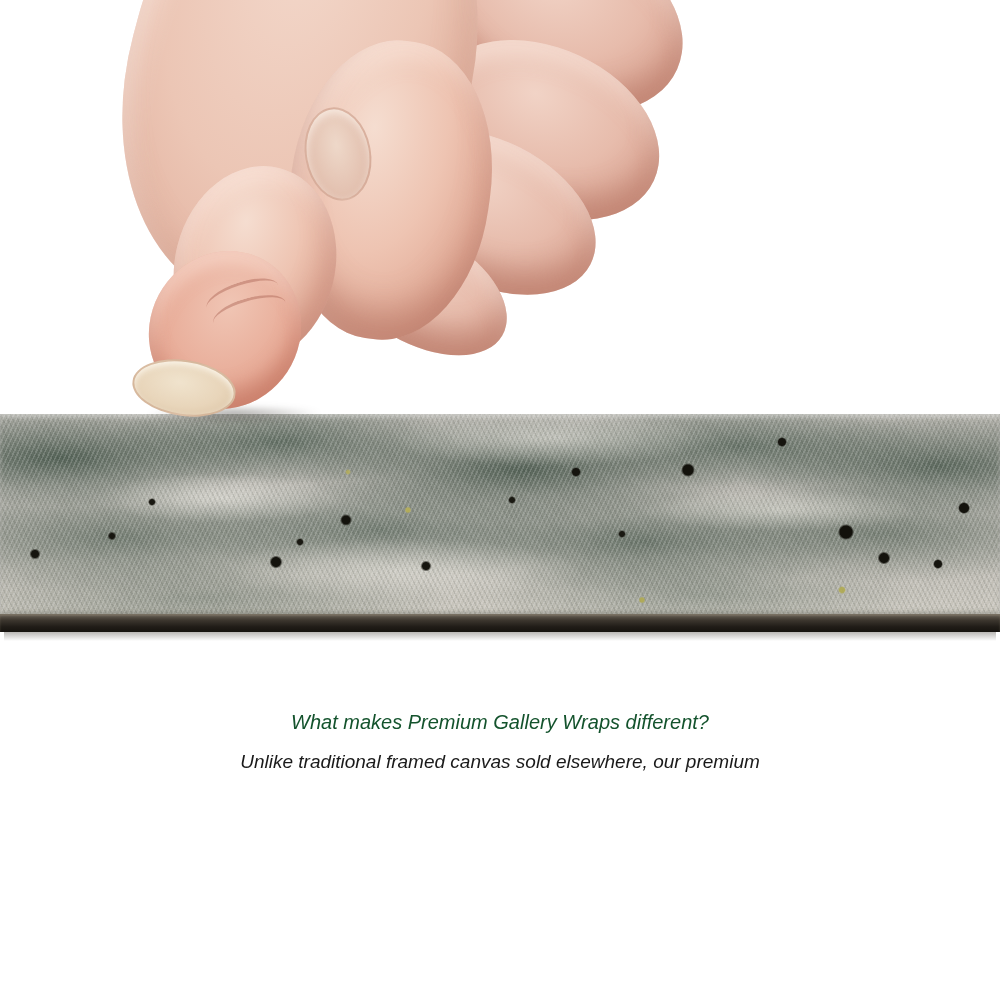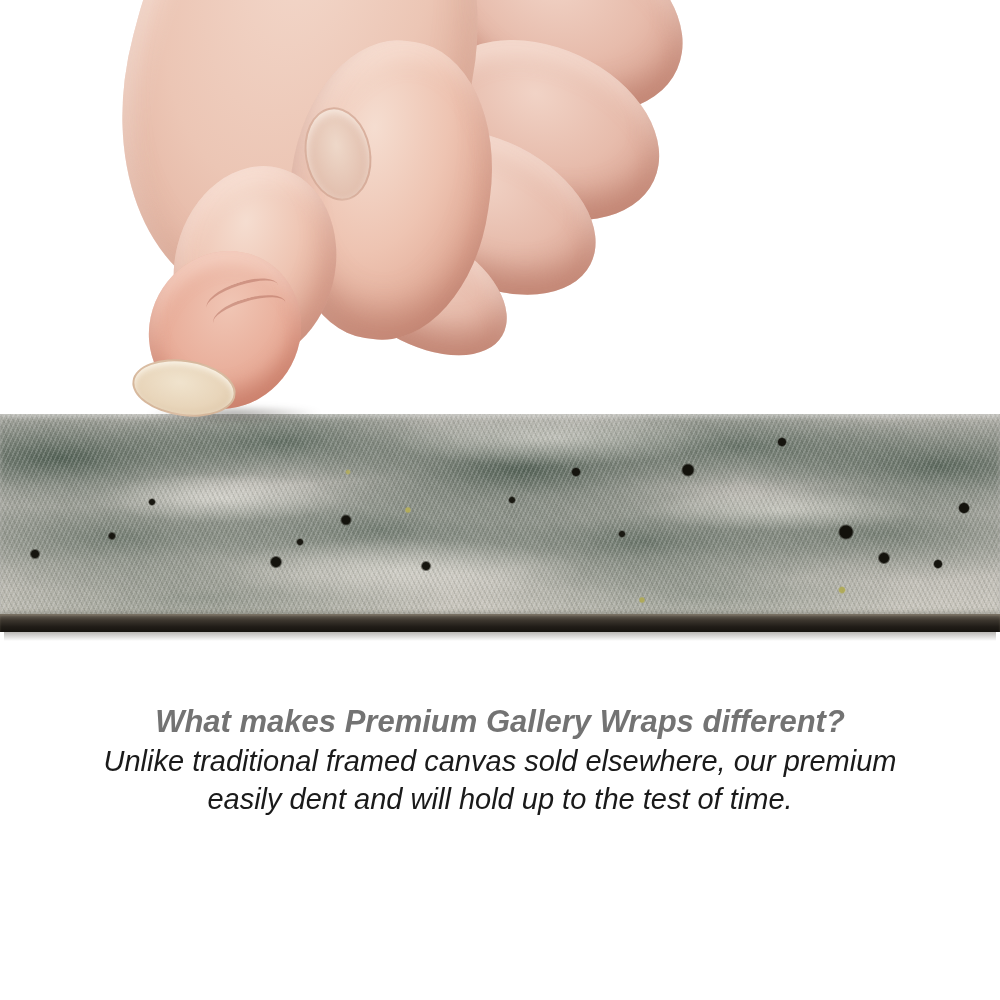--- a/index.html
+++ b/index.html
@@ -85,22 +85,22 @@
     box-shadow:inset 0 3px 5px rgba(255,255,255,.4), inset 0 -2px 4px rgba(60,58,50,.3);}
   .strip-edge{position:absolute; left:0; top:200px; width:1000px; height:18px;
     background:linear-gradient(180deg, #6a6258 0%, #3c362e 35%, #211d18 70%, #16130f 100%);
     box-shadow:inset 0 2px 2px rgba(150,140,120,.4);}
   .strip-shadow{position:absolute; left:4px; top:218px; width:992px; height:9px;
     background:linear-gradient(180deg, rgba(55,50,42,.35), rgba(55,50,42,0));}
 
   
   .text-block{position:absolute; left:0; top:701px; width:1000px; text-align:center;
     color:var(--text,#1a1a1a); font-style:italic; z-index:5;}
-  .heading{font-size:31px; font-weight:700; letter-spacing:0; line-height:42px; color:#737373; white-space:nowrap;}
-  .line{font-size:29px; font-weight:400; line-height:37.5px; white-space:nowrap;}
+  .heading{font-size:20px; font-weight:400; letter-spacing:0; line-height:42px; color:#14532d; white-space:nowrap;}
+  .line{font-size:19px; font-weight:400; line-height:37.5px; white-space:nowrap;}
   .line:first-of-type{margin-top:4px;}
 </style>
 </head>
 <body>
 
 <div class="stage">
 
   <div class="photo">
     <div class="skin knuckle pinky-knuckle"></div>
     <div class="skin knuckle ring-knuckle"></div>
@@ -120,16 +120,15 @@
 
   <div class="canvas-strip">
     <div class="canvas-texture"></div>
     <div class="strip-edge"></div>
     <div class="strip-shadow"></div>
   </div>
 
   <div class="text-block">
     <div class="heading">What makes Premium Gallery Wraps different?</div>
     <div class="line">Unlike traditional framed canvas sold elsewhere, our premium</div>
-    <div class="line">easily dent and will hold up to the test of time.</div>
   </div>
 
 </div>
 
 </body></html>

